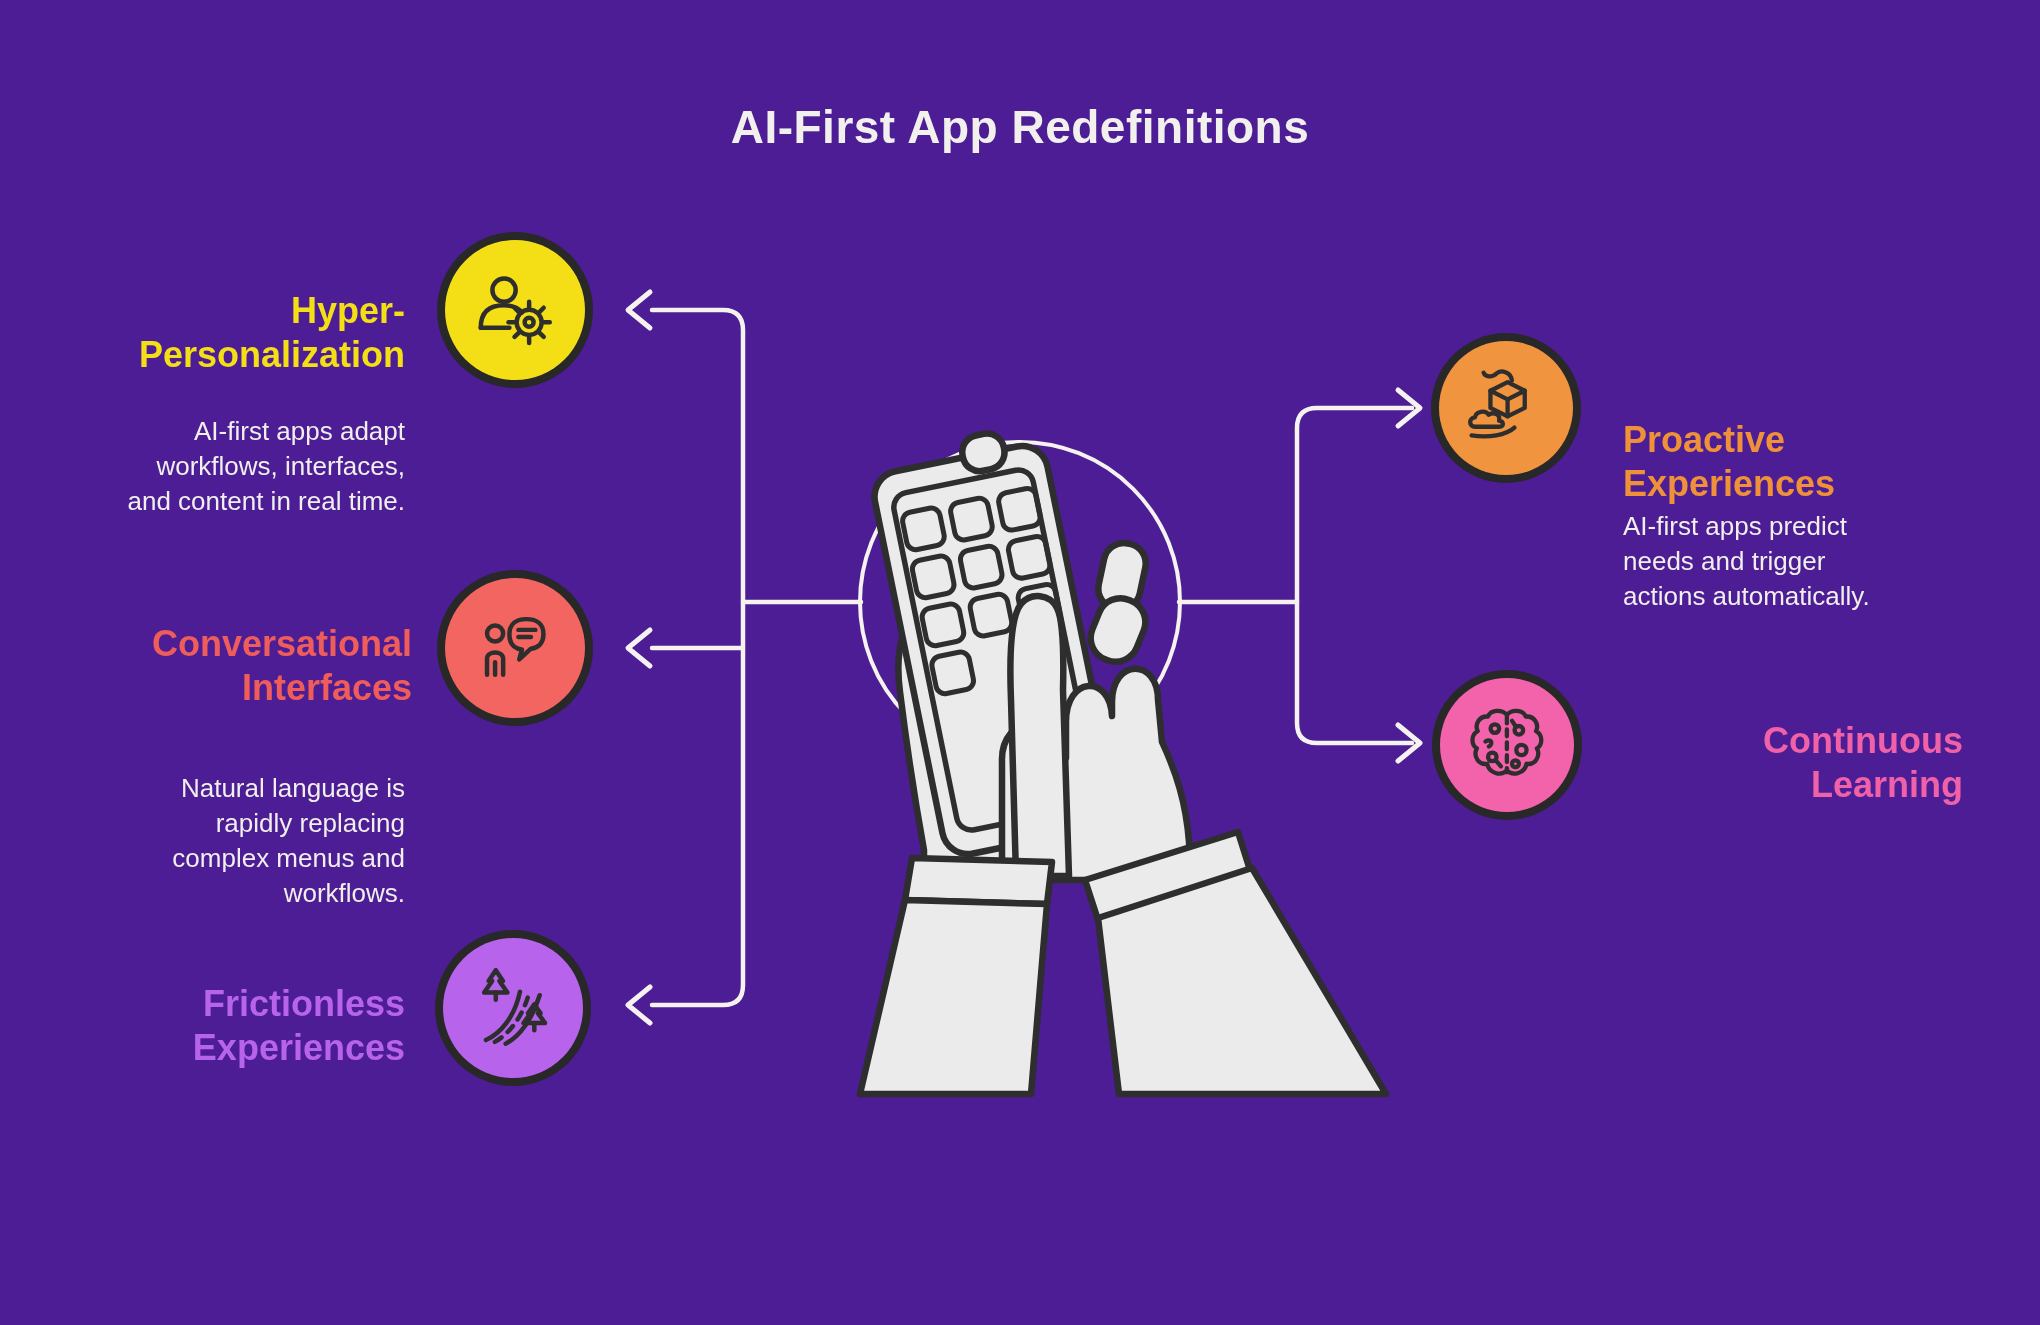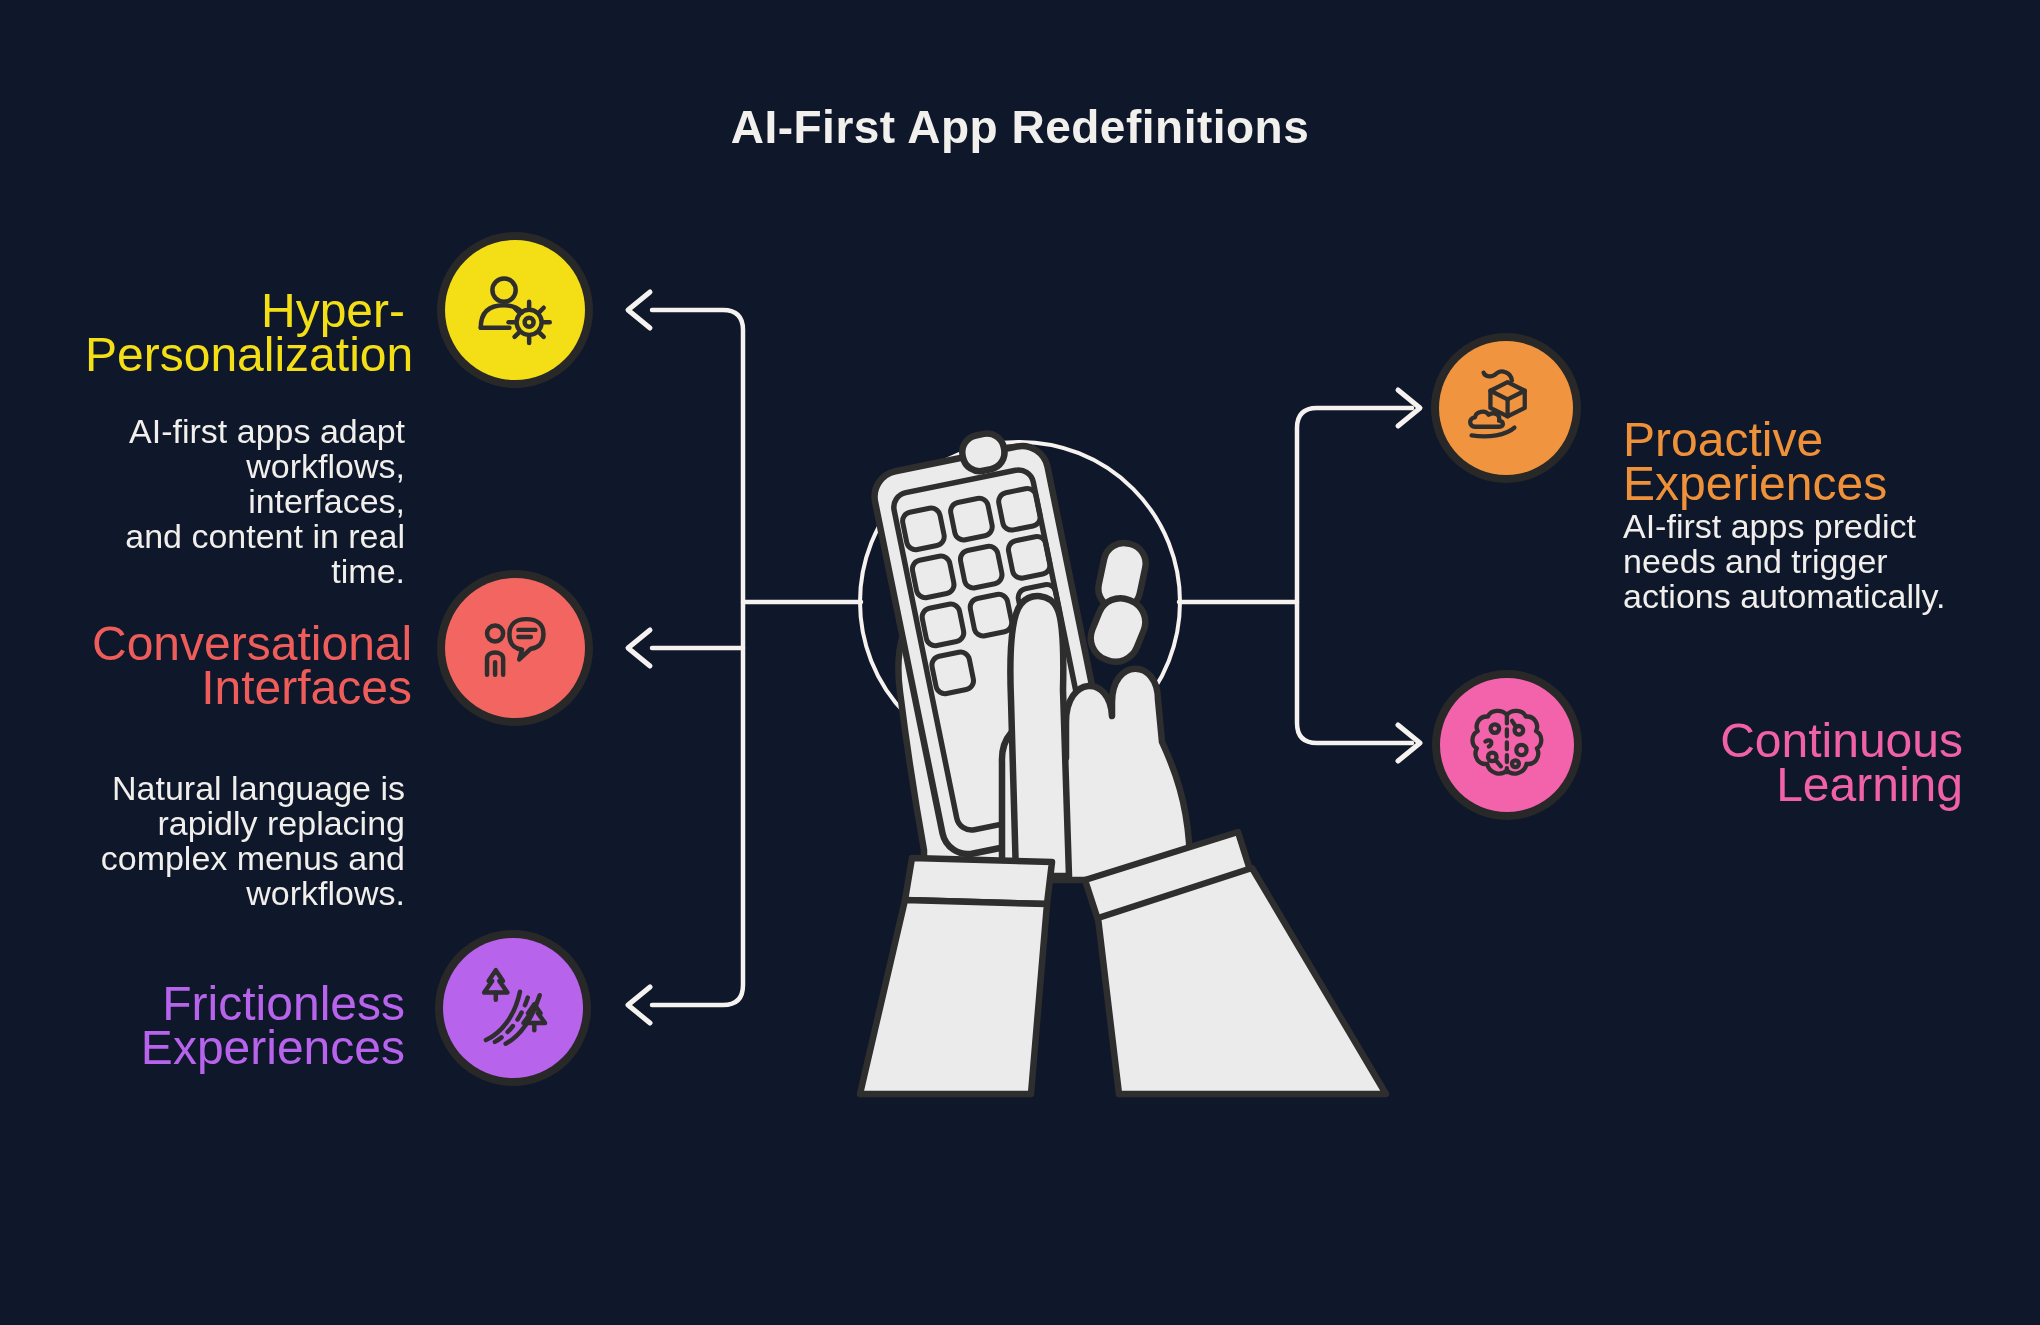--- a/index.html
+++ b/index.html
@@ -1,26 +1,26 @@
 <!DOCTYPE html>
 <html><head>
 <meta charset="utf-8">
 <style>
   html,body{margin:0;padding:0;background:#000;}
   .stage{
-    position:relative;width:2040px;height:1325px;background:#0f172a;overflow:hidden;
+    position:relative;width:2040px;height:1325px;background:#4c1d95;overflow:hidden;
     font-family:"Liberation Sans",sans-serif;
   }
   .title{
     position:absolute;left:0;top:100px;width:2040px;text-align:center;
     font-size:46px;font-weight:bold;color:#F2F0ED;letter-spacing:0.5px;margin:0;
   }
   .art{position:absolute;left:0;top:0;width:2040px;height:1325px;}
-  .hd{position:absolute;margin:0;font-weight:normal;font-size:48px;line-height:44px;white-space:pre-line;}
-  .bd{position:absolute;margin:0;font-size:34px;line-height:35px;color:#F1EFEC;white-space:pre-line;}
+  .hd{position:absolute;margin:0;font-weight:bold;font-size:36px;line-height:44px;white-space:pre-line;}
+  .bd{position:absolute;margin:0;font-size:26px;line-height:35px;color:#F1EFEC;white-space:pre-line;}
   .al-r{text-align:right;}
   .al-l{text-align:left;}
   .c-yellow{color:#F4DF16;}
   .c-red{color:#EF5D5B;}
   .c-purple{color:#B763EB;}
   .c-orange{color:#EF9138;}
   .c-pink{color:#F161A8;text-align:right;}
   .badge{
     position:absolute;border-radius:50%;
     box-shadow:0 0 0 8px #282828;

